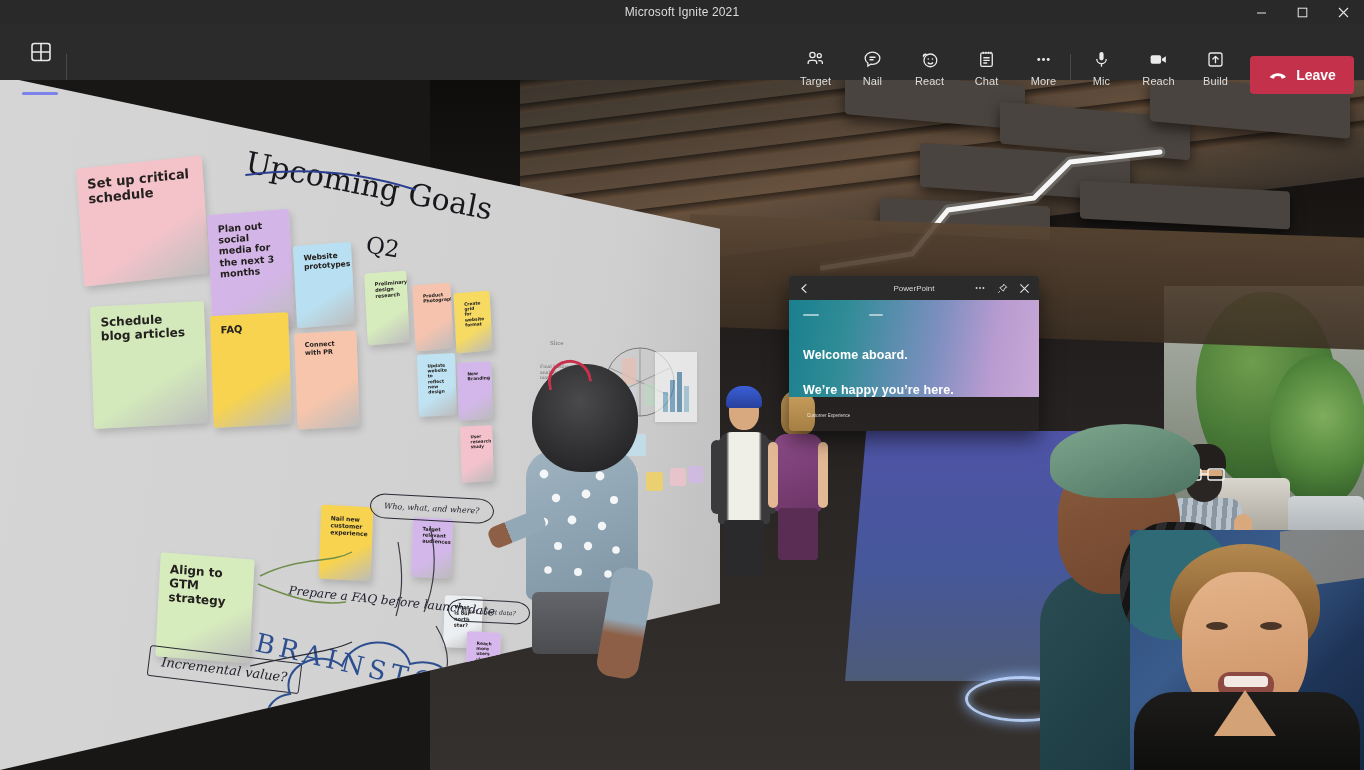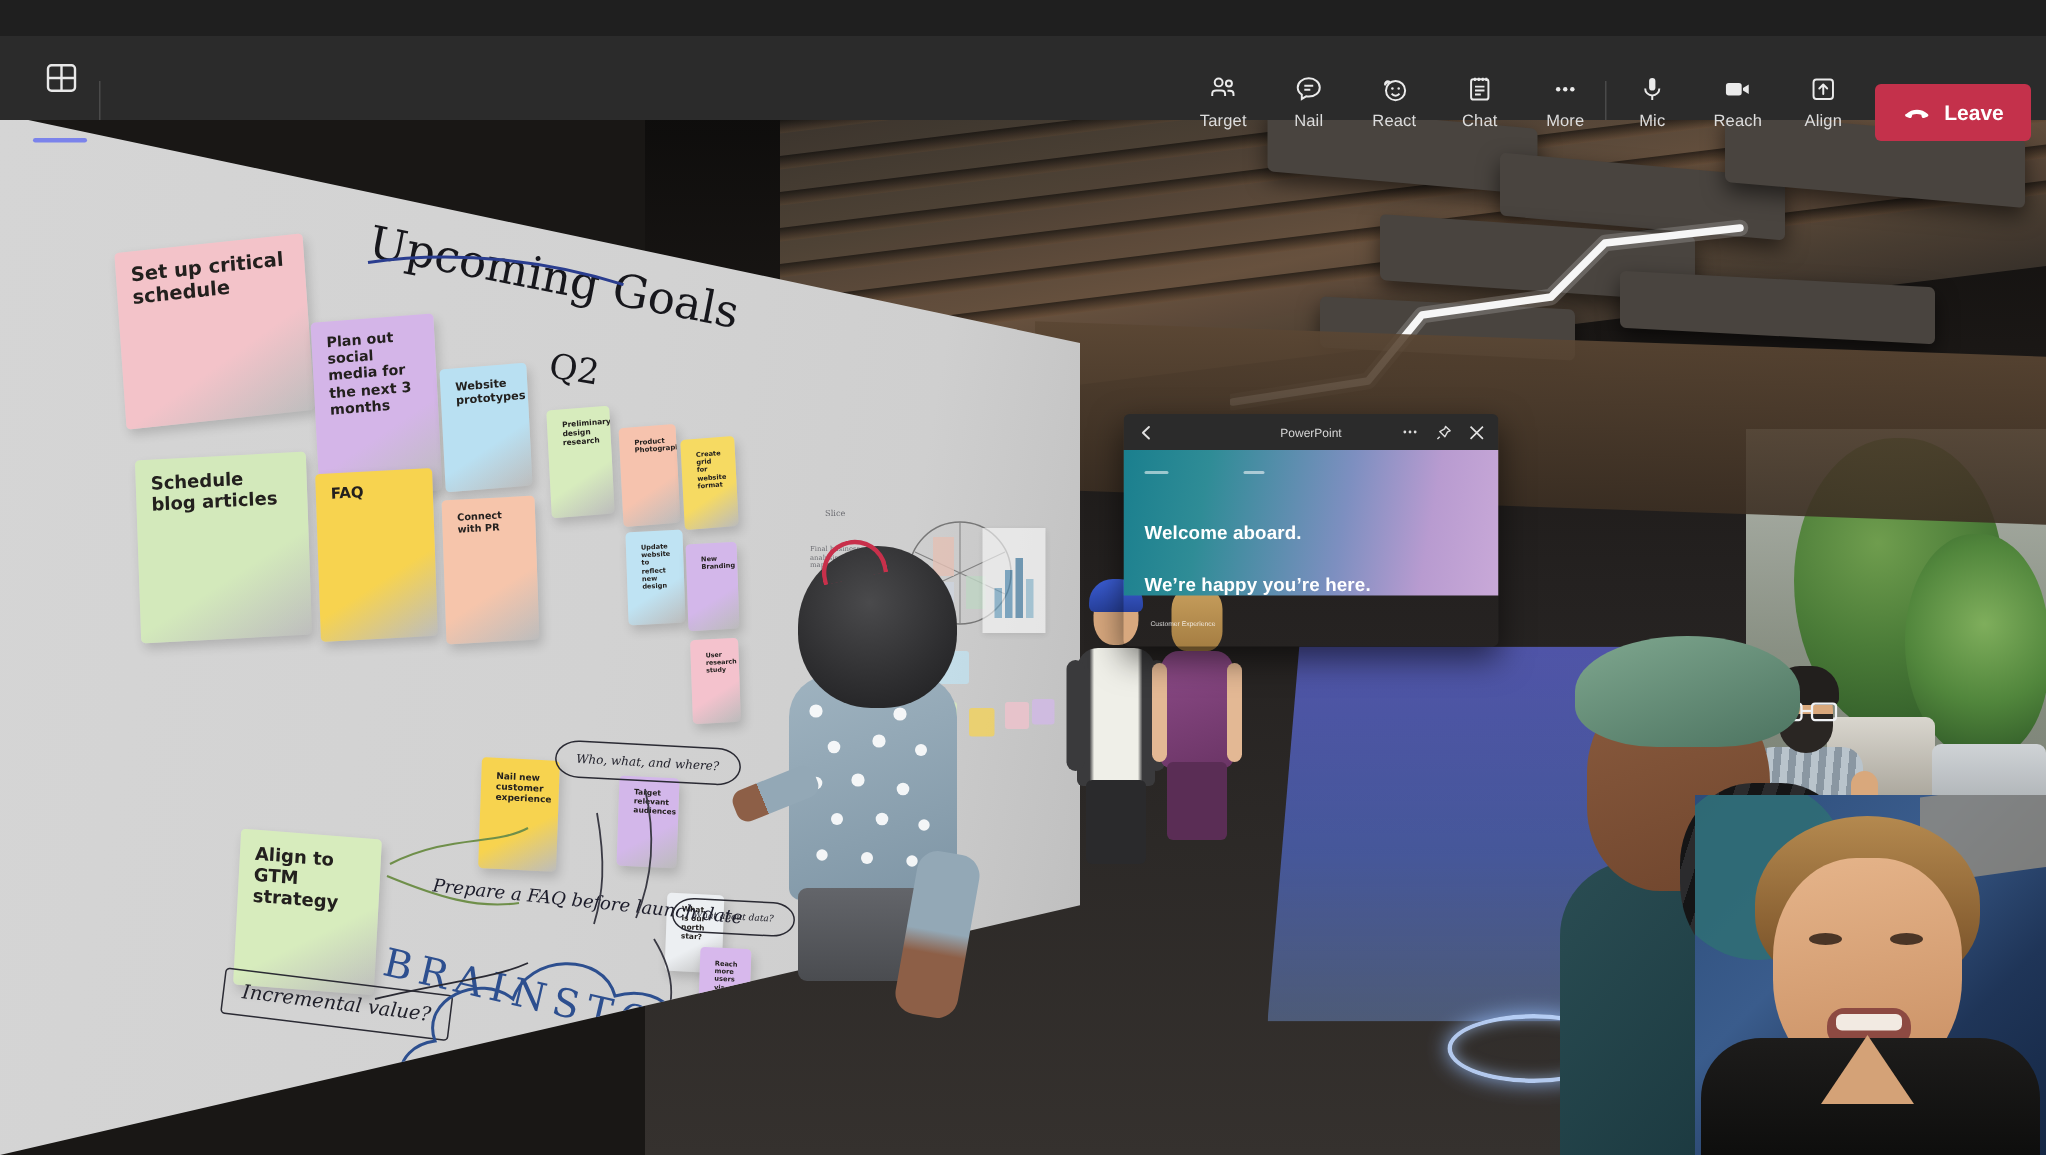--- a/index.html
+++ b/index.html
@@ -161,21 +161,21 @@
 
   
   .av { position: absolute; }
   .av .head { position: absolute; border-radius: 48% 48% 44% 44%; }
   .av .hair { position: absolute; }
   .av .torso { position: absolute; }
   .av .arm { position: absolute; border-radius: 8px; }
 
   
   .ppt {
-    position: absolute; left: 749px; top: 200px; width: 250px; height: 155px;
+    position: absolute; left: 789px; top: 200px; width: 250px; height: 155px;
     border-radius: 4px; overflow: hidden; box-shadow: 0 8px 22px rgba(0,0,0,.55);
   }
   .ppt-bar {
     height: 24px; background: #2b2b2b; display: flex; align-items: center;
     padding: 0 6px; gap: 4px; position: relative;
   }
   .ppt-title {
     position: absolute; left: 0; right: 0; text-align: center;
     font-size: 8px; color: #d8d8d8; pointer-events: none;
   }
@@ -200,20 +200,40 @@
   .selfvid {
     position: absolute; right: 0; bottom: 0; width: 234px; height: 240px;
     overflow: hidden; background: #253a63;
   }
 </style>
 </head>
 <body>
 
 <div id="app">
 
+  <div class="titlebar">
+    <div class="titlebar-title">Microsoft Ignite 2021</div>
+    <div class="win-controls">
+      <div class="win-btn">
+        <svg width="11" height="11" viewBox="0 0 11 11">
+          <rect x="1" y="5.5" width="9" height="1" fill="#e6e6e6"></rect>
+        </svg>
+      </div>
+      <div class="win-btn">
+        <svg width="11" height="11" viewBox="0 0 11 11">
+          <rect x="1.2" y="1.2" width="8.6" height="8.6" fill="none" stroke="#e6e6e6" stroke-width="1"></rect>
+        </svg>
+      </div>
+      <div class="win-btn close">
+        <svg width="11" height="11" viewBox="0 0 11 11">
+          <path d="M1 1 L10 10 M10 1 L1 10" stroke="#e6e6e6" stroke-width="1.1" fill="none"></path>
+        </svg>
+      </div>
+    </div>
+  </div>
 
   <div class="toolbar">
 
     <div class="gallery-btn">
       <svg width="22" height="22" viewBox="0 0 22 22">
         <rect x="2" y="2.5" width="18" height="17" rx="2.4" fill="none" stroke="#e8e8e8" stroke-width="1.6"></rect>
         <path d="M11 2.5 V19.5 M2 11 H20" stroke="#e8e8e8" stroke-width="1.6"></path>
       </svg>
     </div>
     <div class="gallery-underline"></div>
@@ -296,21 +316,21 @@
         </span>
         <span class="lbl">Reach</span>
       </div>
       <div class="tool-item">
         <span class="ic">
           <svg width="21" height="21" viewBox="0 0 24 24" fill="none" stroke="#eaeaea" stroke-width="1.5">
             <rect x="4.6" y="4.6" width="14.8" height="14.8" rx="2.2"></rect>
             <path d="M12 15.6V8.6M12 8.4l-3 3M12 8.4l3 3" stroke-linecap="round"></path>
           </svg>
         </span>
-        <span class="lbl">Align</span>
+        <span class="lbl">Build</span>
       </div>
     </div>
 
     <div class="leave-btn">
       <svg width="20" height="20" viewBox="0 0 24 24" fill="#ffffff">
         <path d="M3.4 13.2c4.6-4.6 12.6-4.6 17.2 0 .9.9.5 1.9-.4 2.2l-2.6.9c-.8.3-1.6-.1-1.8-.9l-.4-1.6c-2.3-.9-4.9-.9-7.2 0l-.4 1.6c-.2.8-1 1.2-1.8.9l-2.6-.9c-.9-.3-1.3-1.3-.4-2.2z"></path>
       </svg>
       <span class="lbl">Leave</span>
     </div>
   </div>

